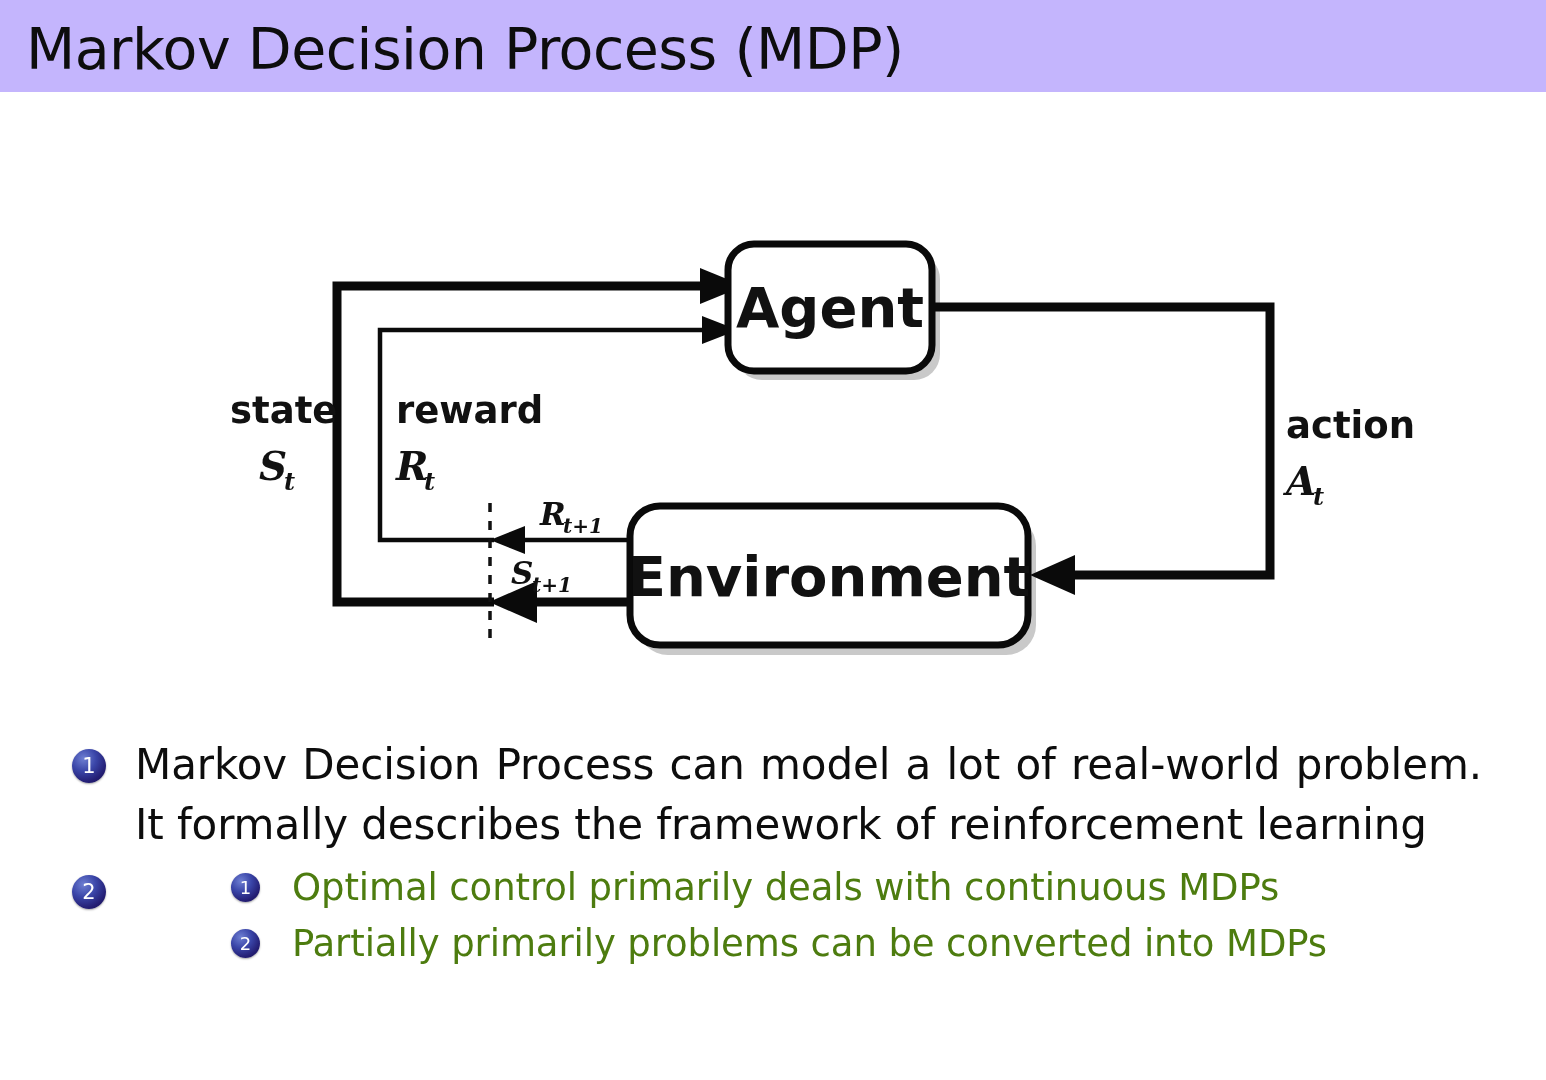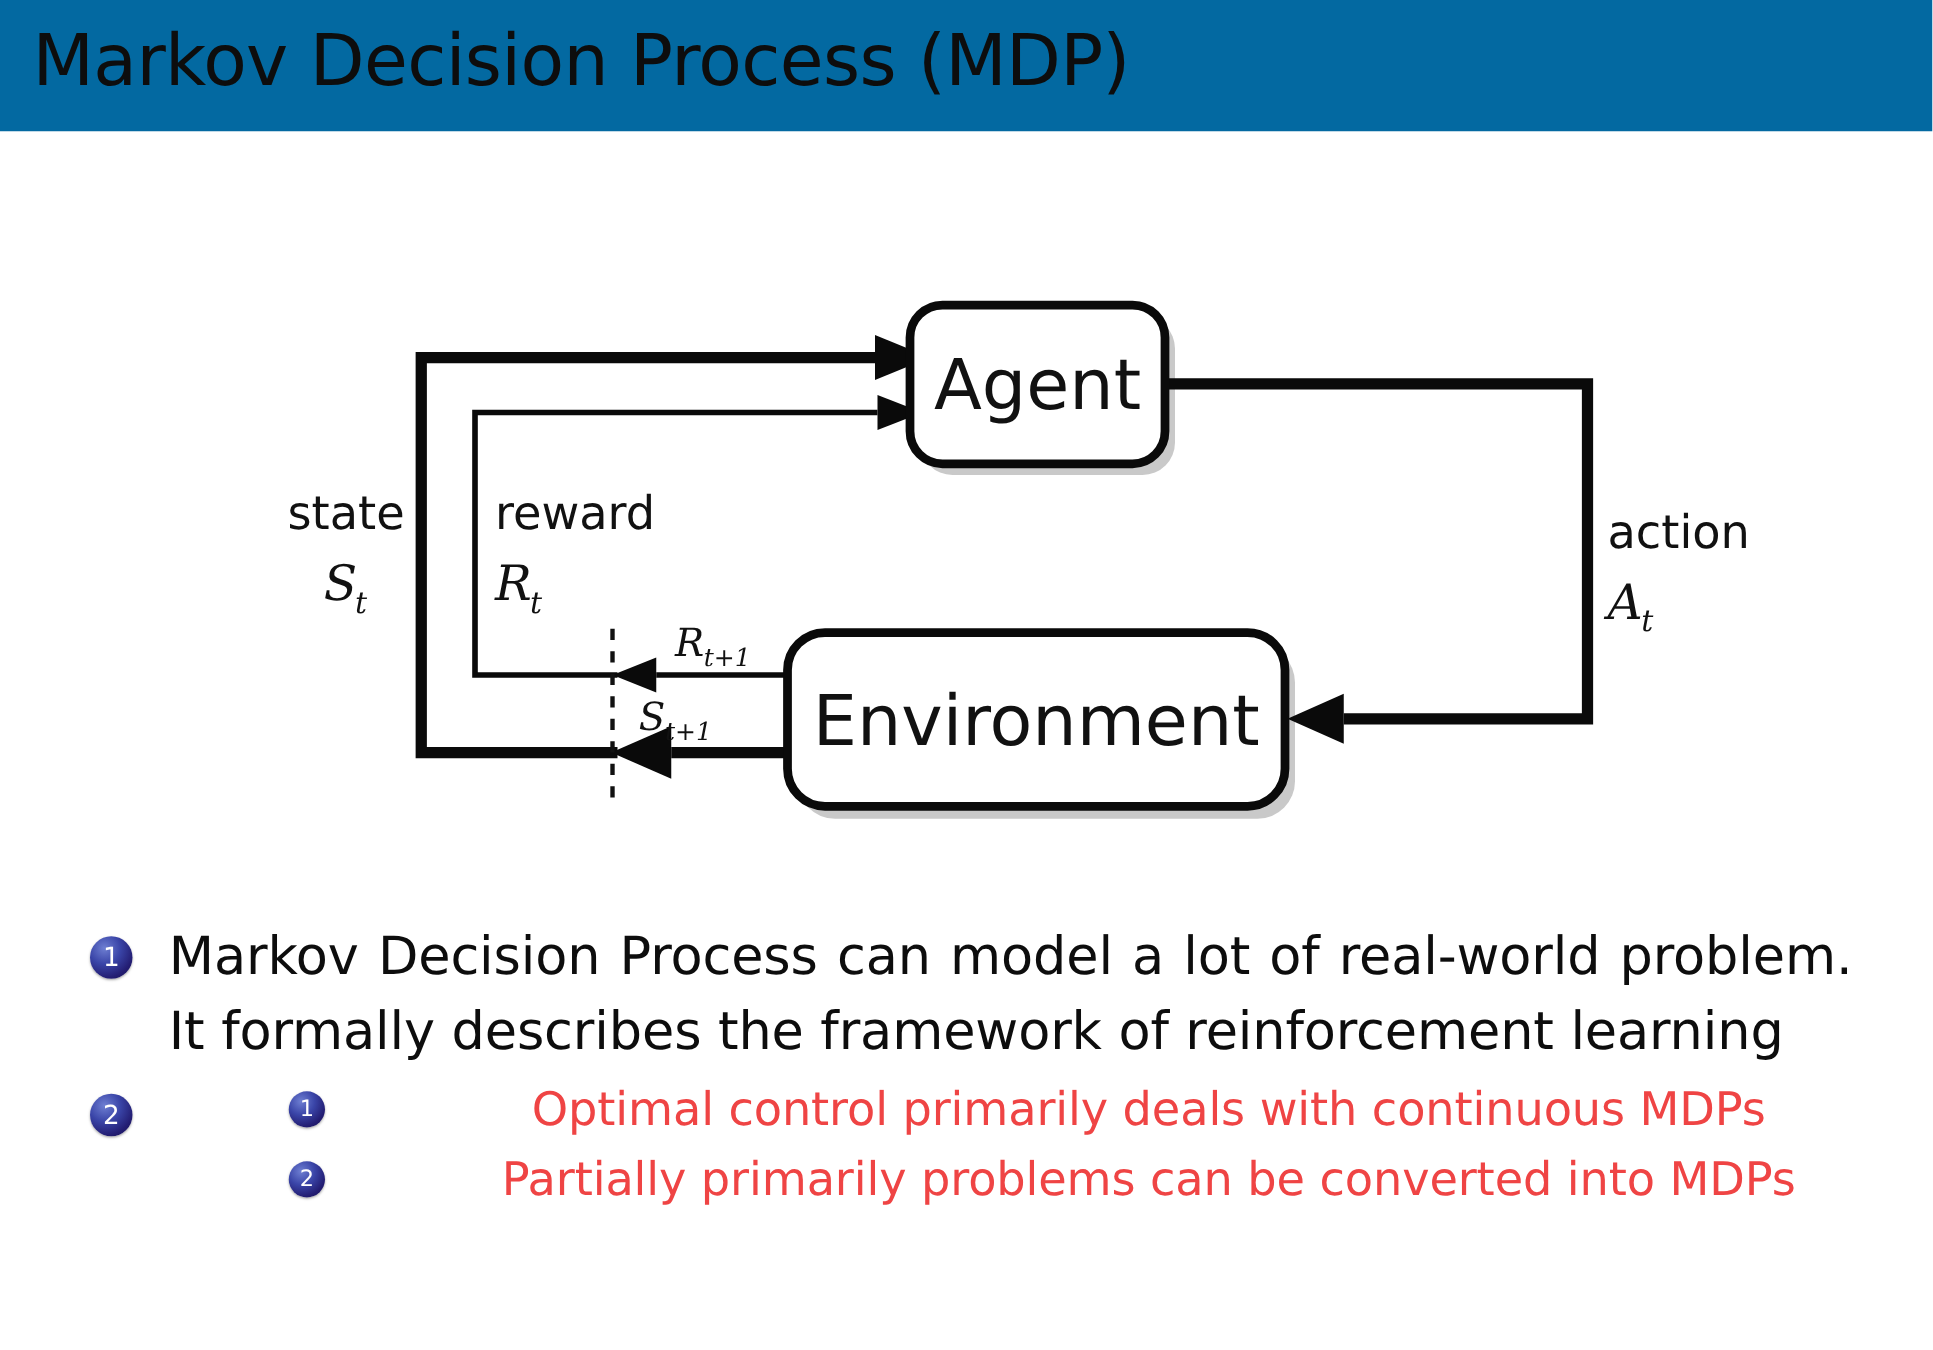--- a/index.html
+++ b/index.html
@@ -15,42 +15,43 @@
     font-family: "DejaVu Sans", sans-serif;
     color: #000000;
   }
 
   
   #title-bar {
     position: absolute;
     left: 0;
     top: 0;
     width: 1546px;
-    height: 105px;
-    background: #0369a1;
+    height: 92px;
+    background: #c4b5fd;
   }
   #title-text {
     position: absolute;
     left: 26px;
     top: 16px;
     font-family: "DejaVu Sans", sans-serif;
     font-size: 57px;
     font-weight: 400;
     letter-spacing: -0.5px;
     color: #0d0d0d;
     white-space: nowrap;
   }
 
   
   #diagram {
     position: absolute;
     left: 0;
     top: 105px;
     width: 1287px;
     height: 590px;
+    font-weight: bold;
   }
   #diagram svg {
     display: block;
   }
   .dg-box-label {
     font-family: "DejaVu Sans", sans-serif;
     font-size: 56px;
     fill: #111111;
   }
   .dg-word {
@@ -114,23 +115,22 @@
   }
   .lvl2-item {
     position: relative;
     padding-left: 62px;
     margin-bottom: 2px;
   }
   .lvl2-text {
     font-family: "DejaVu Sans", sans-serif;
     font-size: 37px;
     line-height: 54px;
-    color: #ef4444;
+    color: #4d7c0f;
     letter-spacing: -0.1px;
-    text-align: center;
   }
 
   .badge {
     position: absolute;
     border-radius: 50%;
     color: #ffffff;
     text-align: center;
     font-family: "DejaVu Sans", sans-serif;
     font-weight: 400;
     box-sizing: border-box;

